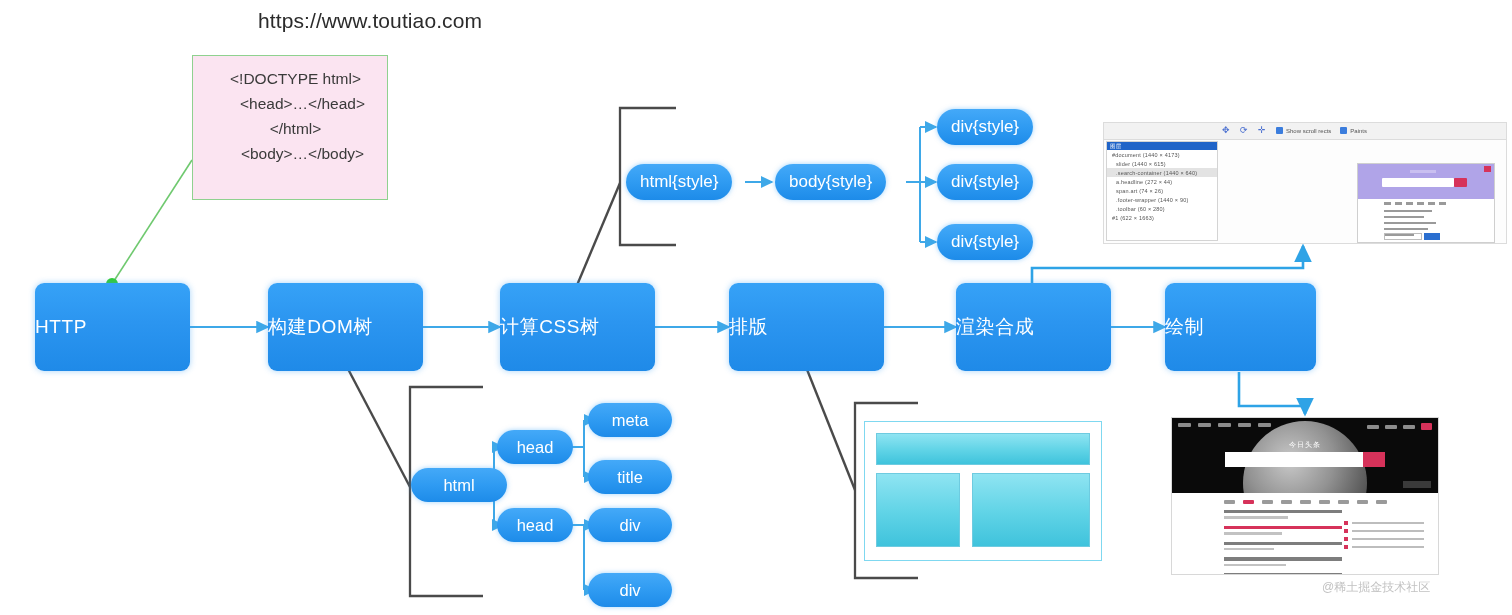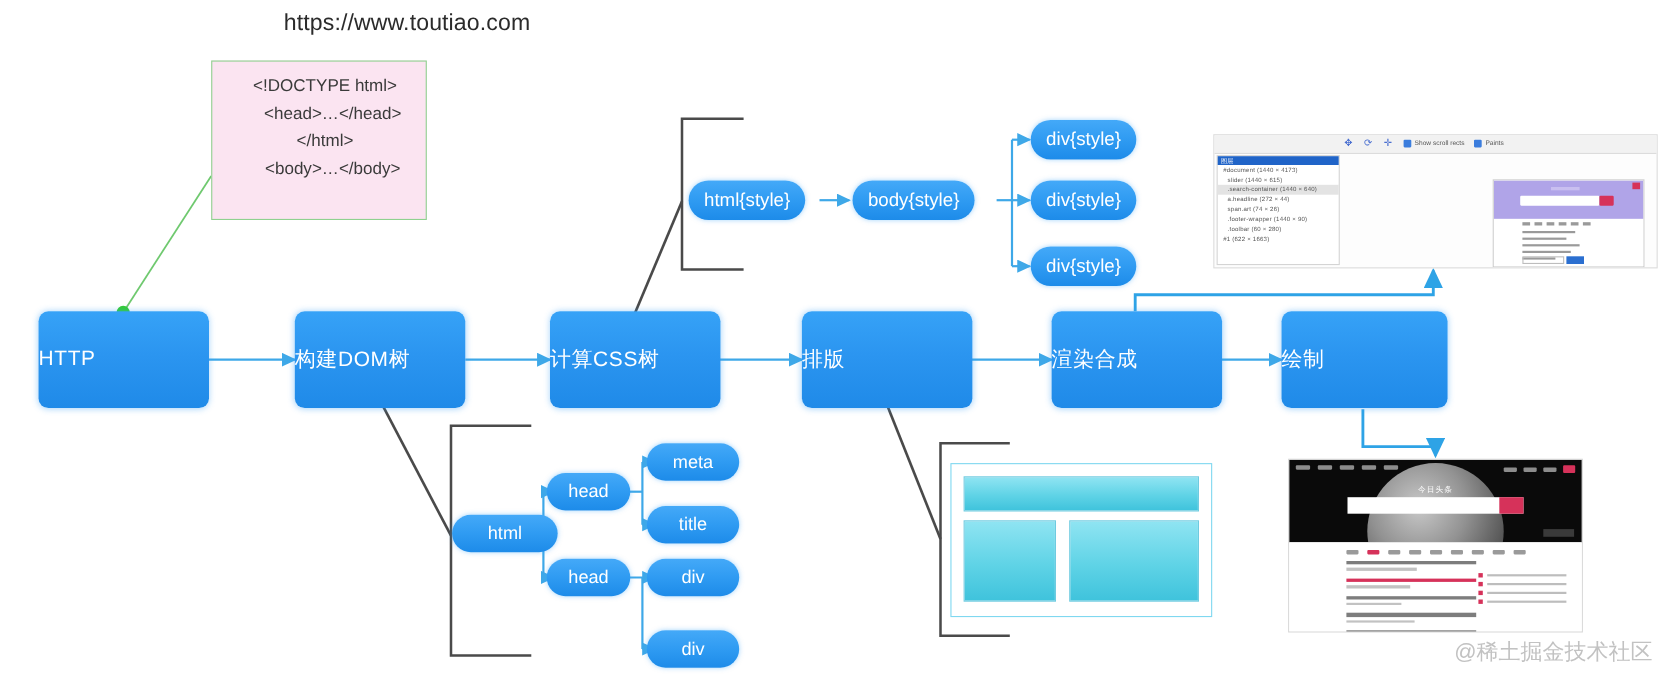--- a/index.html
+++ b/index.html
@@ -156,21 +156,21 @@
   .art .m { height:2.4px; background:#c2c2c2; margin-bottom:7px; }
   .shot-right { position:absolute; right:14px; top:6px; width:80px; }
   .shot-right .hd { height:3.2px; background:#8a8a8a; margin:0 0 3px 14px; width:50px; }
   .shot-right .btn { width:44px; height:9px; background:#e0294f; margin:4px 0 8px 14px; }
   .shot-right .li { display:flex; align-items:center; gap:4px; margin:4px 0; }
   .shot-right .li b { width:4px; height:4px; background:#d6325a; display:block; }
   .shot-right .li span { flex:1; height:2.6px; background:#bdbdbd; display:block; }
 
   .watermark {
     position:absolute; left:1322px; top:579px;
-    font-size:20px; color:#c2c2c2; white-space:nowrap;
+    font-size:12px; color:#c2c2c2; white-space:nowrap;
   }
 </style>
 </head>
 <body>
 
 <div id="stage">
 
   <svg id="wires" viewBox="0 0 1512 615" xmlns="http://www.w3.org/2000/svg">
     <defs>
       <marker id="arrBlue" markerWidth="7" markerHeight="7" refX="5.6" refY="3" orient="auto">

